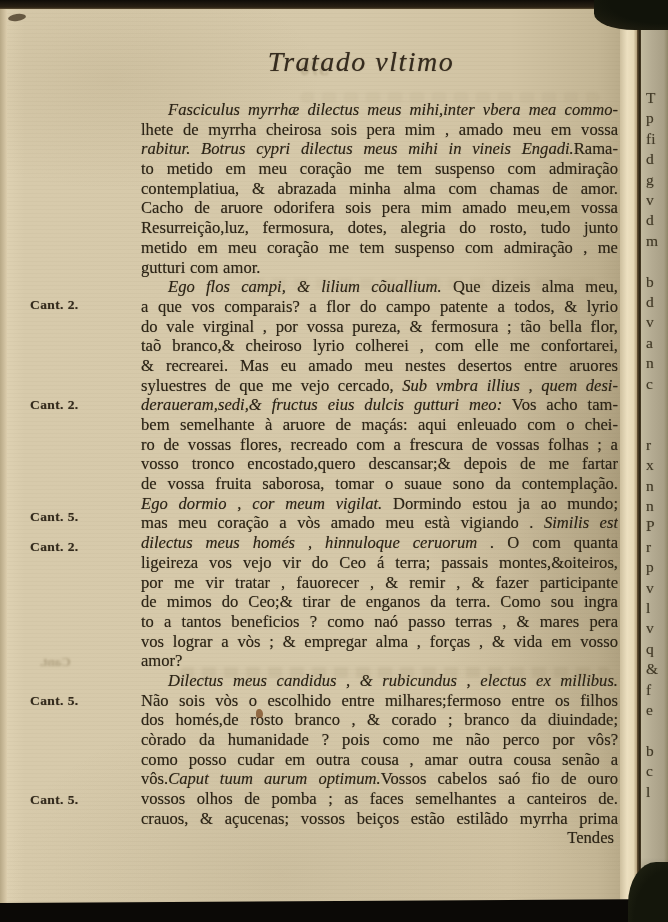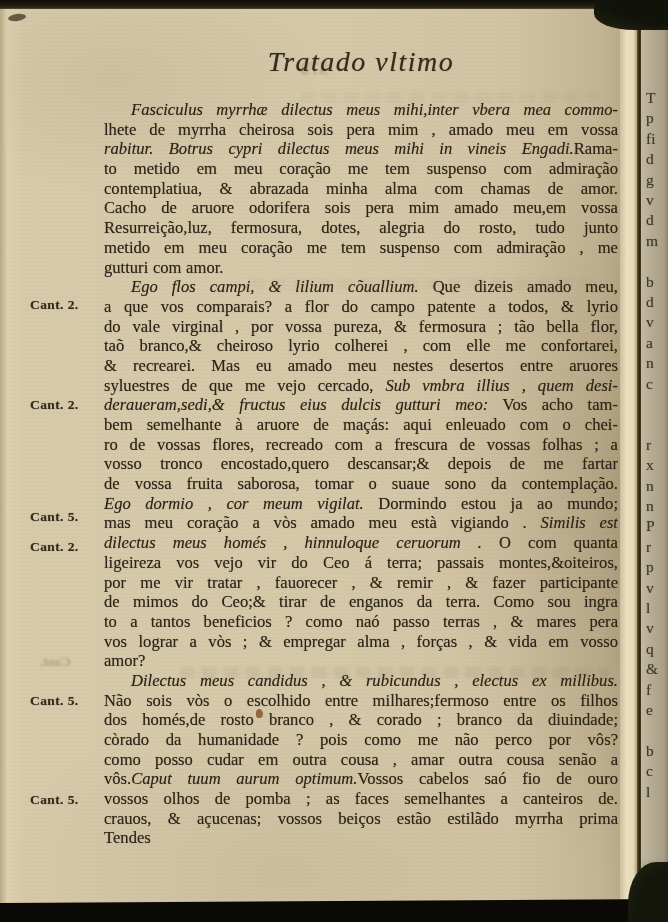--- a/index.html
+++ b/index.html
@@ -32,27 +32,28 @@
   
   .text-block{
     position:absolute;left:104px;top:94px;width:514px;
     color:#2d2517;font-size:16.6px;
     text-shadow:0 0 0.8px rgba(45,37,23,0.5);
   }
   .text-line{
     height:19.7px;line-height:19.7px;overflow:hidden;
     text-align:justify;text-align-last:justify;white-space:nowrap;
     word-spacing:0.5px;
+    margin-left:37px;
   }
   .text-line{white-space:normal;}
   .para .text-line:first-child{text-indent:27px;}
   .para1 .text-line:last-child,.para2 .text-line:last-child{text-align-last:left;}
   .it{font-style:italic;}
   .catchword{
-    height:19.7px;line-height:19.7px;text-align:left;padding-right:4px;
+    height:19.7px;line-height:19.7px;text-align:right;padding-right:4px;
     font-size:16.6px;color:#2d2517;
   }
   
   .margin-note{
     position:absolute;left:30px;width:72px;height:16px;line-height:16px;
     font-size:13.5px;font-weight:600;color:#342b1d;letter-spacing:0.4px;
     text-shadow:0 0 0.7px rgba(45,37,23,0.5);
   }
   
   .ghost-number{
@@ -141,21 +142,21 @@
           <div class="text-line"><span>lhete de myrrha cheirosa sois pera mim , amado meu em vossa</span></div>
           <div class="text-line"><span class="it">rabitur. Botrus cypri dilectus meus mihi in vineis Engadi.</span><span>Rama-</span></div>
           <div class="text-line"><span>to metido em meu coração me tem suspenso com admiração</span></div>
           <div class="text-line"><span>contemplatiua, &amp; abrazada minha alma com chamas de amor.</span></div>
           <div class="text-line"><span>Cacho de aruore odorifera sois pera mim amado meu,em vossa</span></div>
           <div class="text-line"><span>Resurreição,luz, fermosura, dotes, alegria do rosto, tudo junto</span></div>
           <div class="text-line"><span>metido em meu coração me tem suspenso com admiração , me</span></div>
           <div class="text-line"><span>gutturi com amor.</span></div>
         </div>
         <div class="para para2">
-          <div class="text-line"><span class="it">Ego flos campi, &amp; lilium cõuallium.</span><span> Que dizeis amado meu,</span></div>
+          <div class="text-line"><span class="it">Ego flos campi, &amp; lilium cõuallium.</span><span> Que dizeis alma meu,</span></div>
           <div class="text-line"><span>a que vos comparais? a flor do campo patente a todos, &amp; lyrio</span></div>
           <div class="text-line"><span>do vale virginal , por vossa pureza, &amp; fermosura ; tão bella flor,</span></div>
           <div class="text-line"><span>taõ branco,&amp; cheiroso lyrio colherei , com elle me confortarei,</span></div>
           <div class="text-line"><span>&amp; recrearei. Mas eu amado meu nestes desertos entre aruores</span></div>
           <div class="text-line"><span>syluestres de que me vejo cercado, </span><span class="it">Sub vmbra illius , quem desi-</span></div>
           <div class="text-line"><span class="it">deraueram,sedi,&amp; fructus eius dulcis gutturi meo:</span><span> Vos acho tam-</span></div>
           <div class="text-line"><span>bem semelhante à aruore de maçás: aqui enleuado com o chei-</span></div>
           <div class="text-line"><span>ro de vossas flores, recreado com a frescura de vossas folhas ; a</span></div>
           <div class="text-line"><span>vosso tronco encostado,quero descansar;&amp; depois de me fartar</span></div>
           <div class="text-line"><span>de vossa fruita saborosa, tomar o suaue sono da contemplação.</span></div>

